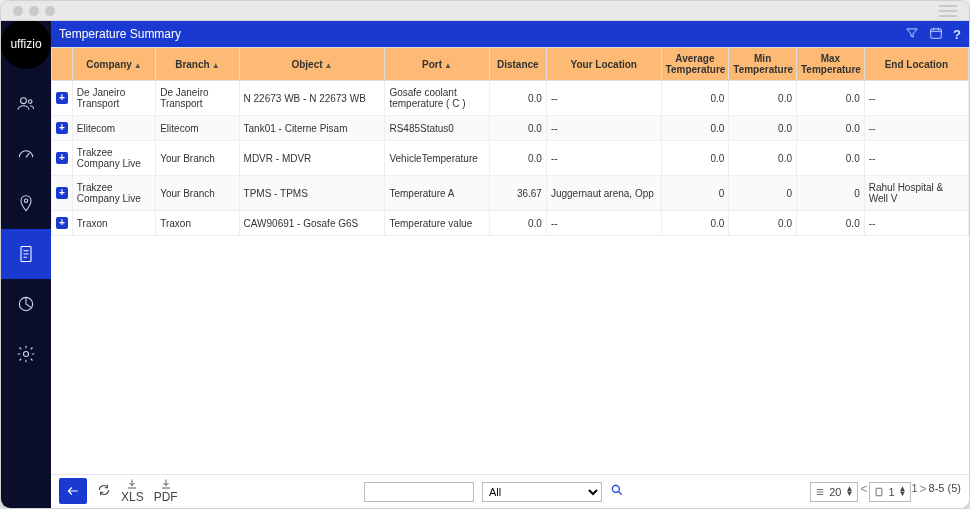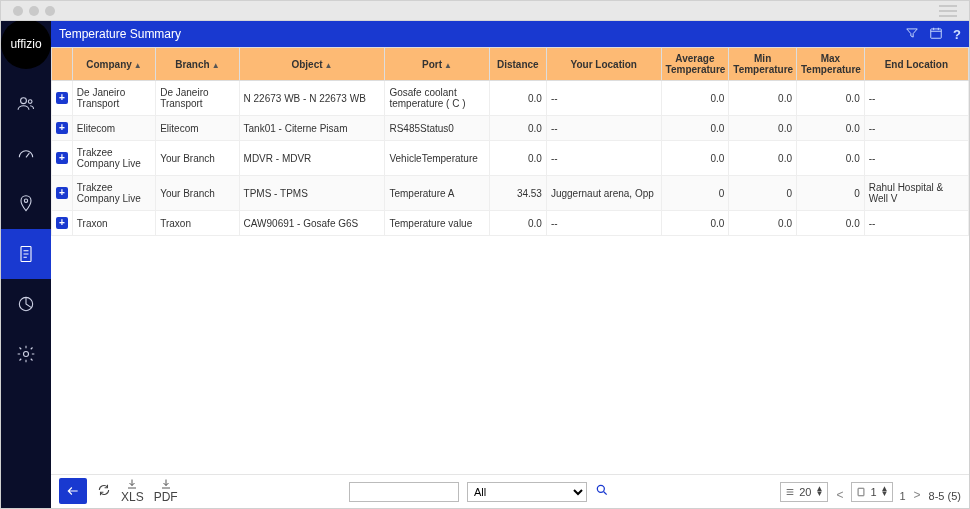--- a/index.html
+++ b/index.html
@@ -1,17 +1,17 @@
 <!DOCTYPE html>
 <html><head>
 <meta charset="utf-8">
 <style>
   * { box-sizing: border-box; margin: 0; padding: 0; }
   html, body { width: 970px; height: 509px; font-family: Arial, Helvetica, sans-serif; background: #f5f5f5; }
-  .frame { width: 970px; height: 509px; background: #fff; border: 1px solid #d0d0d0; border-radius: 0; overflow: hidden; position: relative; box-shadow: 0 6px 20px rgba(0,0,0,.25); }
+  .frame { width: 970px; height: 509px; background: #fff; border: 1px solid #d0d0d0; border-radius: 10px; overflow: hidden; position: relative; box-shadow: 0 6px 20px rgba(0,0,0,.25); }
   .browser-chrome { height: 20px; background: #e8e8e8; border-bottom: 1px solid #d6d6d6; display:flex; align-items:center; padding-left:12px; gap:6px; position:relative;}
   .browser-chrome .dot { width:10px; height:10px; border-radius:50%; background:#c9c9c9; }
   .browser-chrome .menu { position:absolute; right:12px; display:flex; flex-direction:column; gap:3px;}
   .browser-chrome .menu span{width:18px;height:2px;background:#c9c9c9;}
   .app { display:flex; height: calc(100% - 20px); }
   .sidebar { width:50px; background:#0a0e2a; display:flex; flex-direction:column; align-items:center; padding-top:0; }
   .logo { width:50px; height:50px; background:#000; border-radius:50%; display:flex; align-items:center; justify-content:center; color:#fff; font-size:12px; font-family: -apple-system, sans-serif; margin-top:-2px; }
   .nav { display:flex; flex-direction:column; align-items:center; width:100%; margin-top:10px;}
   .nav-item { width:100%; height:50px; display:flex; align-items:center; justify-content:center; color:#cfd3e6; cursor:pointer;}
   .nav-item.active { background:#1939d0; color:#fff;}
@@ -31,21 +31,21 @@
   .expand { width:16px; text-align:center; }
   .expand .plus { display:inline-flex; width:12px; height:12px; background:#1939d0; color:#fff; align-items:center; justify-content:center; font-size:10px; font-weight:bold; border-radius:2px; line-height:1;}
   .footer { height:34px; border-top:1px solid #e5e5e5; background:#fff; display:flex; align-items:center; padding:0 8px; gap:8px; font-size:11px; color:#444;}
   .footer .left { display:flex; align-items:center; gap:10px;}
   .footer .back { width:28px; height:26px; background:#1939d0; display:flex; align-items:center; justify-content:center; color:#fff; border-radius:2px;}
   .footer .icon-btn { display:flex; flex-direction:column; align-items:center; font-size:12px; color:#444; cursor:pointer; line-height:1.2;}
   .footer .center { margin-left:auto; display:flex; align-items:center; gap:8px;}
   .footer input[type=text]{ height:20px; width:110px; border:1px solid #bbb; font-size:11px; padding:0 4px;}
   .footer select{ height:20px; width:120px; border:1px solid #bbb; font-size:11px; background:#fff; padding:0 2px;}
   .footer .search-icon{color:#1939d0; font-size:14px; font-weight:bold;}
-  .footer .right{ margin-left:auto; display:flex; align-items:flex-end; gap:6px;}
+  .footer .right{ margin-left:auto; display:flex; align-items:flex-start; }
   .footer .box{ height:20px; border:1px solid #bbb; display:flex; align-items:center; padding:0 4px; font-size:11px; gap:4px;}
   .footer .page-btn{ color:#888; font-size:12px; cursor:pointer; padding:0 2px;}
   .footer .page-total{ color:#555;}
   col.c-expand{width:20px;} col.c-company{width:80px;} col.c-branch{width:80px;} col.c-object{width:140px;} col.c-port{width:100px;} col.c-distance{width:55px;} col.c-start{width:110px;} col.c-avg{width:65px;} col.c-min{width:65px;} col.c-max{width:65px;} col.c-end{width:100px;}
 </style>
 </head>
 <body>
 
 <div class="frame">
   <div class="browser-chrome">
@@ -189,21 +189,21 @@
               <td class="num">0.0</td>
               <td class="num">0.0</td>
               <td>--</td>
             </tr>
             <tr>
               <td class="expand"><span class="plus">+</span></td>
               <td>Trakzee Company Live</td>
               <td>Your Branch</td>
               <td>TPMS - TPMS</td>
               <td>Temperature A</td>
-              <td class="num">34.53</td>
+              <td class="num">36.67</td>
               <td>Juggernaut arena, Opp</td>
               <td class="num">0</td>
               <td class="num">0</td>
               <td class="num">0</td>
               <td>Rahul Hospital &amp; Well V</td>
             </tr>
             <tr>
               <td class="expand"><span class="plus">+</span></td>
               <td>Traxon</td>
               <td>Traxon</td>

